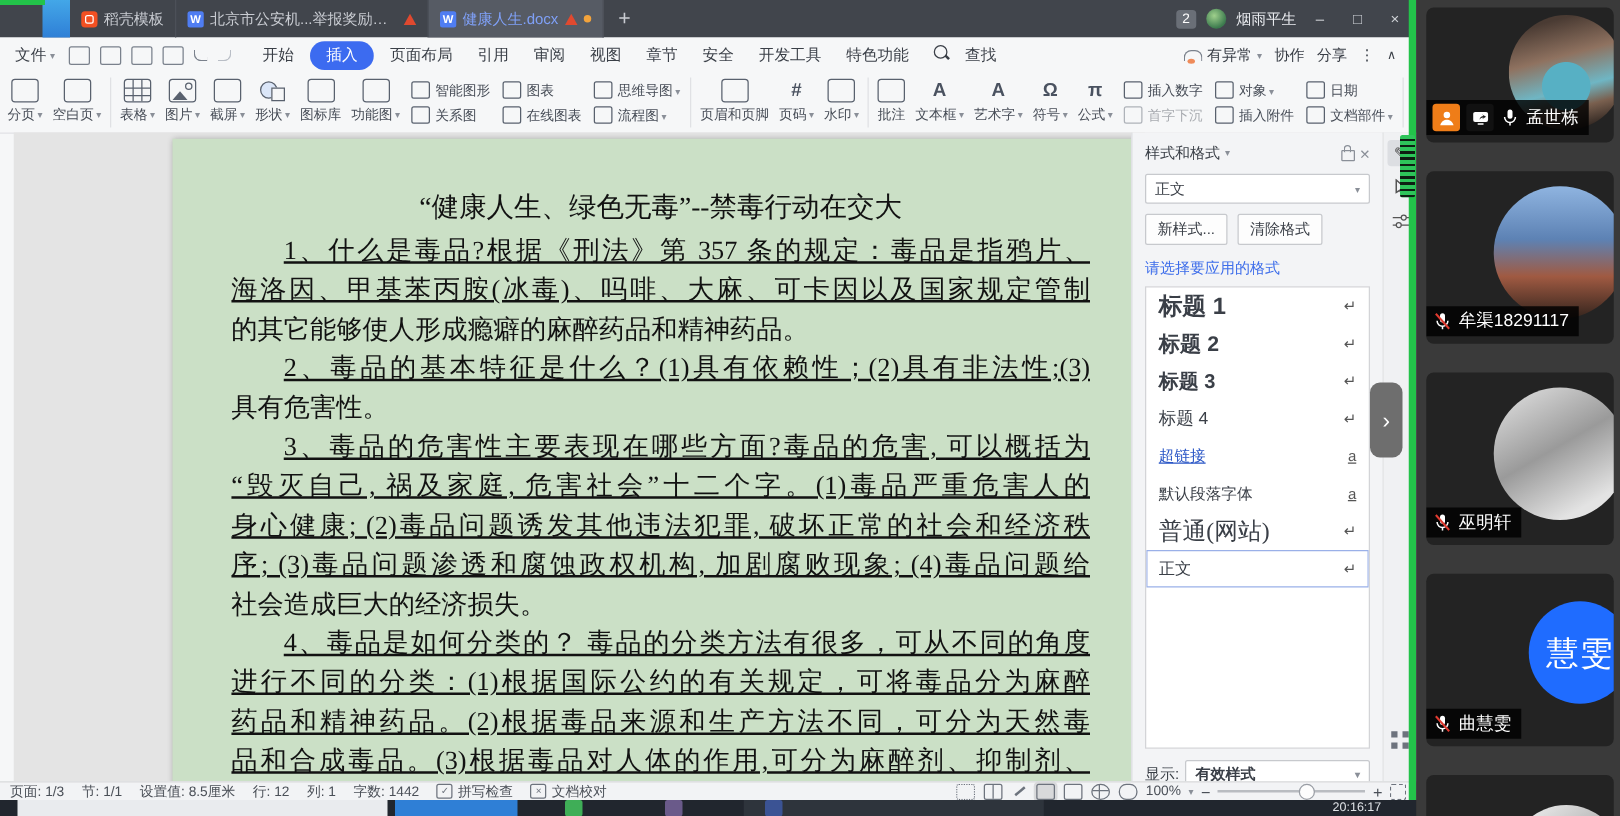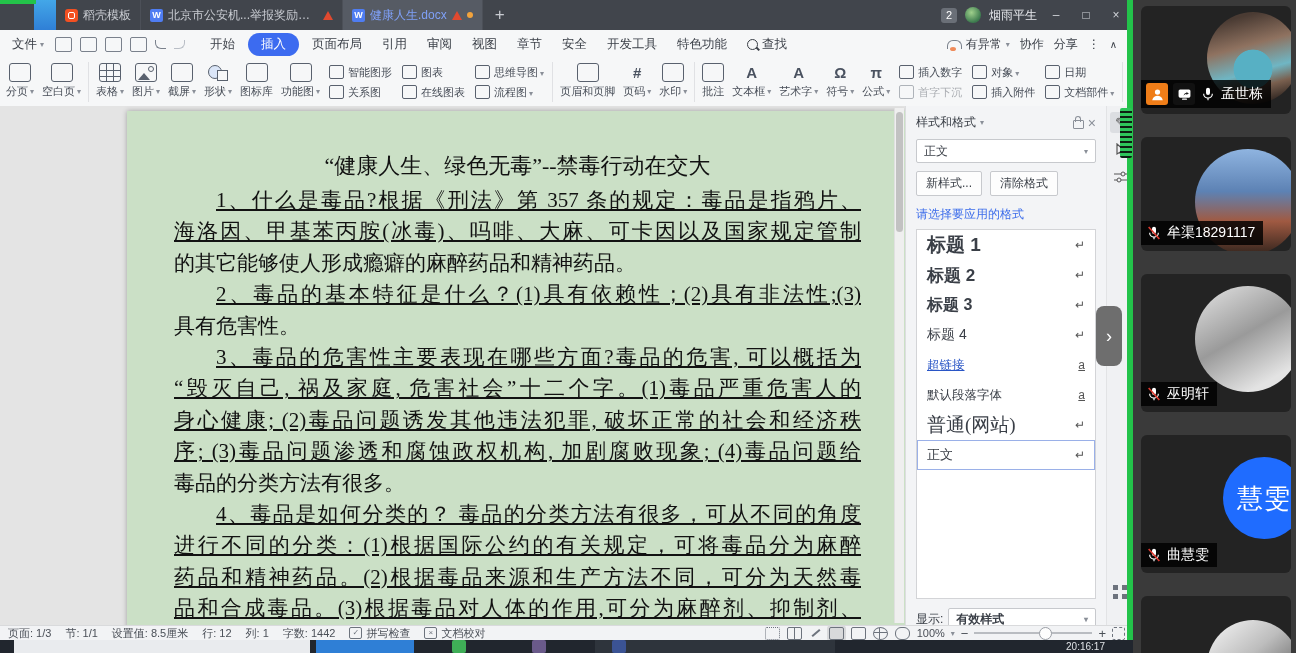--- a/index.html
+++ b/index.html
@@ -27,21 +27,21 @@
   .winbtn{width:22px;text-align:center;color:#cfd2d7;font-size:12px;}
   
   #menubar{height:28px;display:flex;align-items:center;background:#f6f7f8;font-size:12.5px;color:#3a3f47;padding:0 6px;gap:2px;}
   .file-btn{display:flex;align-items:center;gap:3px;padding:0 6px;}
   .qi{width:15px;height:13px;border:1.2px solid #7a818c;border-radius:2px;margin:0 3px;}
   .qi.undo{border:none;border-left:1.4px solid #7a818c;border-bottom:1.4px solid #7a818c;border-radius:0 0 0 6px;width:10px;height:8px;}
   .qi.redo{border:none;border-right:1.4px solid #b9bec6;border-bottom:1.4px solid #b9bec6;border-radius:0 0 6px 0;width:10px;height:8px;}
   .menu-items{display:flex;align-items:center;margin-left:10px;}
   .menu-item{padding:3px 10px;border-radius:3px;cursor:default;}
   .menu-item.active{background:#3c6bf0;color:#fff;border-radius:12px;padding:3px 13px;margin:0 3px;}
-  .find{display:flex;align-items:center;gap:4px;margin-left:8px;}
+  .find{display:flex;gap:14px;margin-left:8px;}
   .lens{width:9px;height:9px;border:1.5px solid #3a3f47;border-radius:50%;position:relative;}
   .lens::after{content:"";position:absolute;left:8px;top:8px;width:4px;height:1.5px;background:#3a3f47;transform:rotate(45deg);}
   .mb-right{margin-left:auto;display:flex;align-items:center;gap:10px;padding-right:10px;font-size:12px;color:#3a3f47;}
   .cloud{width:13px;height:8px;border:1.4px solid #7a818c;border-radius:6px 6px 0 0;border-bottom:none;position:relative;}
   .cloud::after{content:"";position:absolute;left:2px;top:6px;width:6px;height:4px;background:#ef8b5a;border-radius:50%;}
   .tiny-caret{font-size:8px;color:#8a8f98;}
   
   #ribbon{height:48px;display:flex;align-items:stretch;background:#f6f7f8;border-bottom:1px solid #e1e2e5;padding:0 2px;overflow:hidden;}
   .rb-big{display:flex;flex-direction:column;align-items:center;justify-content:flex-start;padding:0 4px;font-size:11px;color:#474d57;cursor:default;}
   .rb-big .lbl{display:flex;align-items:center;white-space:nowrap;}
@@ -57,21 +57,21 @@
   .ic.ic-shapes{border:none;}
   .ic.ic-shapes::before{content:"";position:absolute;left:1px;top:2px;width:12px;height:12px;border:1.4px solid #59616e;border-radius:50%;background:#dbe6f8;}
   .ic.ic-shapes::after{content:"";position:absolute;right:1px;bottom:1px;width:9px;height:9px;border:1.4px solid #59616e;background:#f6f7f8;}
   .caret::after{content:"▾";font-size:8px;color:#8a8f98;margin-left:2px;}
   .rb-sep{width:1px;background:#e0e1e4;margin:4px 3px;}
   .rb-stack{display:flex;flex-direction:column;justify-content:center;gap:5px;padding:0 5px;font-size:11px;color:#474d57;}
   .rb-row{display:flex;align-items:center;gap:4px;white-space:nowrap;}
   .mini{width:13px;height:12px;border:1.2px solid #59616e;border-radius:2px;flex:0 0 auto;}
   .rb-row.disabled{opacity:.45;}
   
-  #docarea{position:absolute;left:0;top:106px;width:905px;height:519px;background:#e4e4e4;overflow:hidden;}
+  #docarea{position:absolute;left:11px;top:106px;width:905px;height:519px;background:#e4e4e4;overflow:hidden;}
   #page{position:absolute;left:127px;top:5px;width:778px;height:760px;background:#cbe0c6;box-shadow:0 0 5px rgba(0,0,0,.3);
         padding:40px 44px 0 47px;box-sizing:border-box;font-family:"Liberation Serif",serif;color:#121212;}
   .doc-title{text-align:center;font-size:22px;height:34px;line-height:30px;white-space:nowrap;}
   .doc-line{height:31.4px;line-height:31.4px;font-size:21px;white-space:nowrap;overflow:hidden;}
   .doc-line.ind{text-indent:42px;}
   .doc-line.jl{text-align:justify;text-align-last:justify;text-justify:inter-character;text-decoration:underline;}
   #docscroll{position:absolute;right:1px;top:2px;width:9px;height:515px;background:#efefef;border-left:1px solid #e0e0e0;}
   #docthumb{position:absolute;left:1px;top:4px;width:7px;height:120px;background:#c2c2c2;border-radius:4px;}
   
   #stylespanel{position:absolute;left:905px;top:106px;width:201px;height:519px;background:#f3f4f6;border-left:1px solid #dcdddf;
@@ -132,21 +132,21 @@
       background-image:repeating-linear-gradient(180deg,#2ec45a 0 3px,#0d1f12 3px 5px);border-radius:2px;}
   
   #taskbar{position:absolute;left:0;top:640px;width:1133px;height:13px;background:#21262e;overflow:hidden;}
   .tb-search{position:absolute;left:14px;top:0;width:296px;height:13px;background:#e9ebee;}
   .tb-app{position:absolute;top:0;height:13px;}
   .tb-time{position:absolute;right:28px;top:1px;color:#dfe2e6;font-size:10px;}
   
   #meetbar{position:absolute;left:1133px;top:0;width:163px;height:653px;background:#3a3a3a;padding:6px 0 0 8px;box-sizing:border-box;}
   .tile{position:relative;width:150px;background:#232323;border-radius:6px;margin-bottom:23px;overflow:hidden;}
   .tile:nth-child(1){height:108px;}
-  .tile:nth-child(2){height:114px;text-align:right;}
+  .tile:nth-child(2){height:138px;text-align:right;}
   .tile:nth-child(3){height:138px;}
   .tile:nth-child(4){height:138px;}
   .tile:nth-child(5){height:88px;}
   .av{position:absolute;border-radius:50%;}
   .av-1{width:92px;height:92px;right:-8px;top:6px;background:
       radial-gradient(circle at 50% 62%,#57b0c4 0 26%,transparent 27%),
       linear-gradient(165deg,#4a3b33 12%,#8f7260 38%,#6fb6c4 62%,#7a604f 76%,#241d1a 94%);}
   .av-2{width:106px;height:106px;right:-10px;top:12px;background:
       linear-gradient(180deg,#8fb4e0 0%,#5d82b4 40%,#a05a42 68%,#33241d 100%);}
   .av-3{width:106px;height:106px;right:-10px;top:12px;background:
@@ -381,21 +381,21 @@
         <div id="lines-host">
             <div class="doc-line ind jl">1、什么是毒品?根据《刑法》第 357 条的规定：毒品是指鸦片、</div>
             <div class="doc-line jl">海洛因、甲基苯丙胺(冰毒)、吗啡、大麻、可卡因以及国家规定管制</div>
             <div class="doc-line">的其它能够使人形成瘾癖的麻醉药品和精神药品。</div>
             <div class="doc-line ind jl">2、毒品的基本特征是什么？(1)具有依赖性；(2)具有非法性;(3)</div>
             <div class="doc-line">具有危害性。</div>
             <div class="doc-line ind jl">3、毒品的危害性主要表现在哪些方面?毒品的危害, 可以概括为</div>
             <div class="doc-line jl">“毁灭自己, 祸及家庭, 危害社会”十二个字。(1)毒品严重危害人的</div>
             <div class="doc-line jl">身心健康; (2)毒品问题诱发其他违法犯罪, 破坏正常的社会和经济秩</div>
             <div class="doc-line jl">序; (3)毒品问题渗透和腐蚀政权机构, 加剧腐败现象; (4)毒品问题给</div>
-            <div class="doc-line">毒品的分类方法有很多。</div>
+            <div class="doc-line">社会造成巨大的经济损失。</div>
             <div class="doc-line ind jl">4、毒品是如何分类的？ 毒品的分类方法有很多，可从不同的角度</div>
             <div class="doc-line jl">进行不同的分类：(1)根据国际公约的有关规定，可将毒品分为麻醉</div>
             <div class="doc-line jl">药品和精神药品。(2)根据毒品来源和生产方法不同，可分为天然毒</div>
             <div class="doc-line jl">品和合成毒品。(3)根据毒品对人体的作用,可分为麻醉剂、抑制剂、</div>
           </div>
       </div>
       <div id="docscroll">
           <div id="docthumb"></div>
         </div>
     </div>

